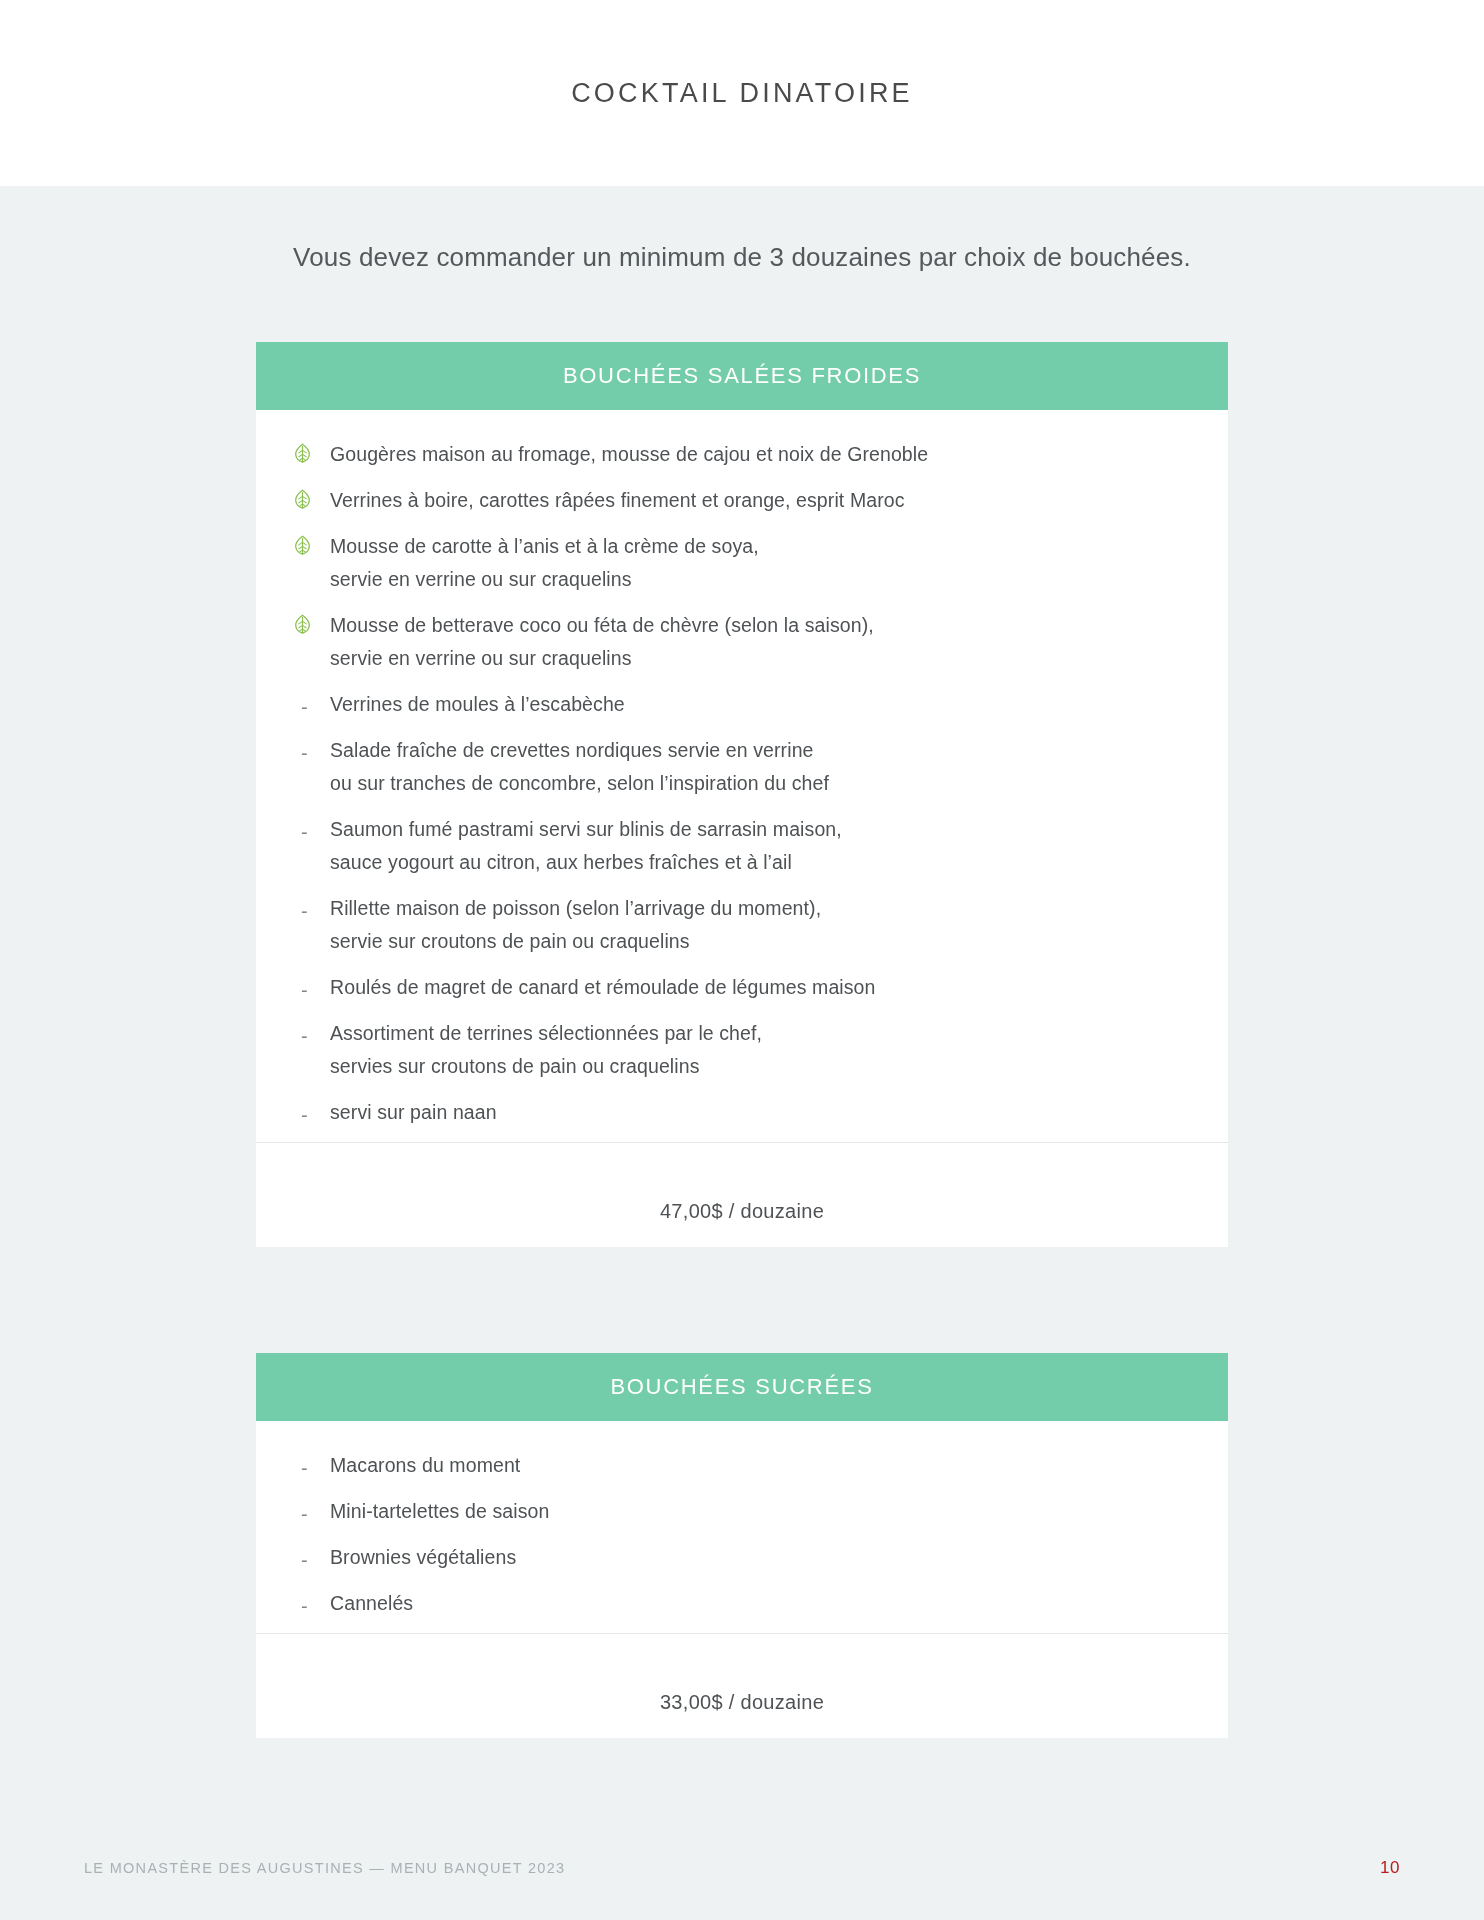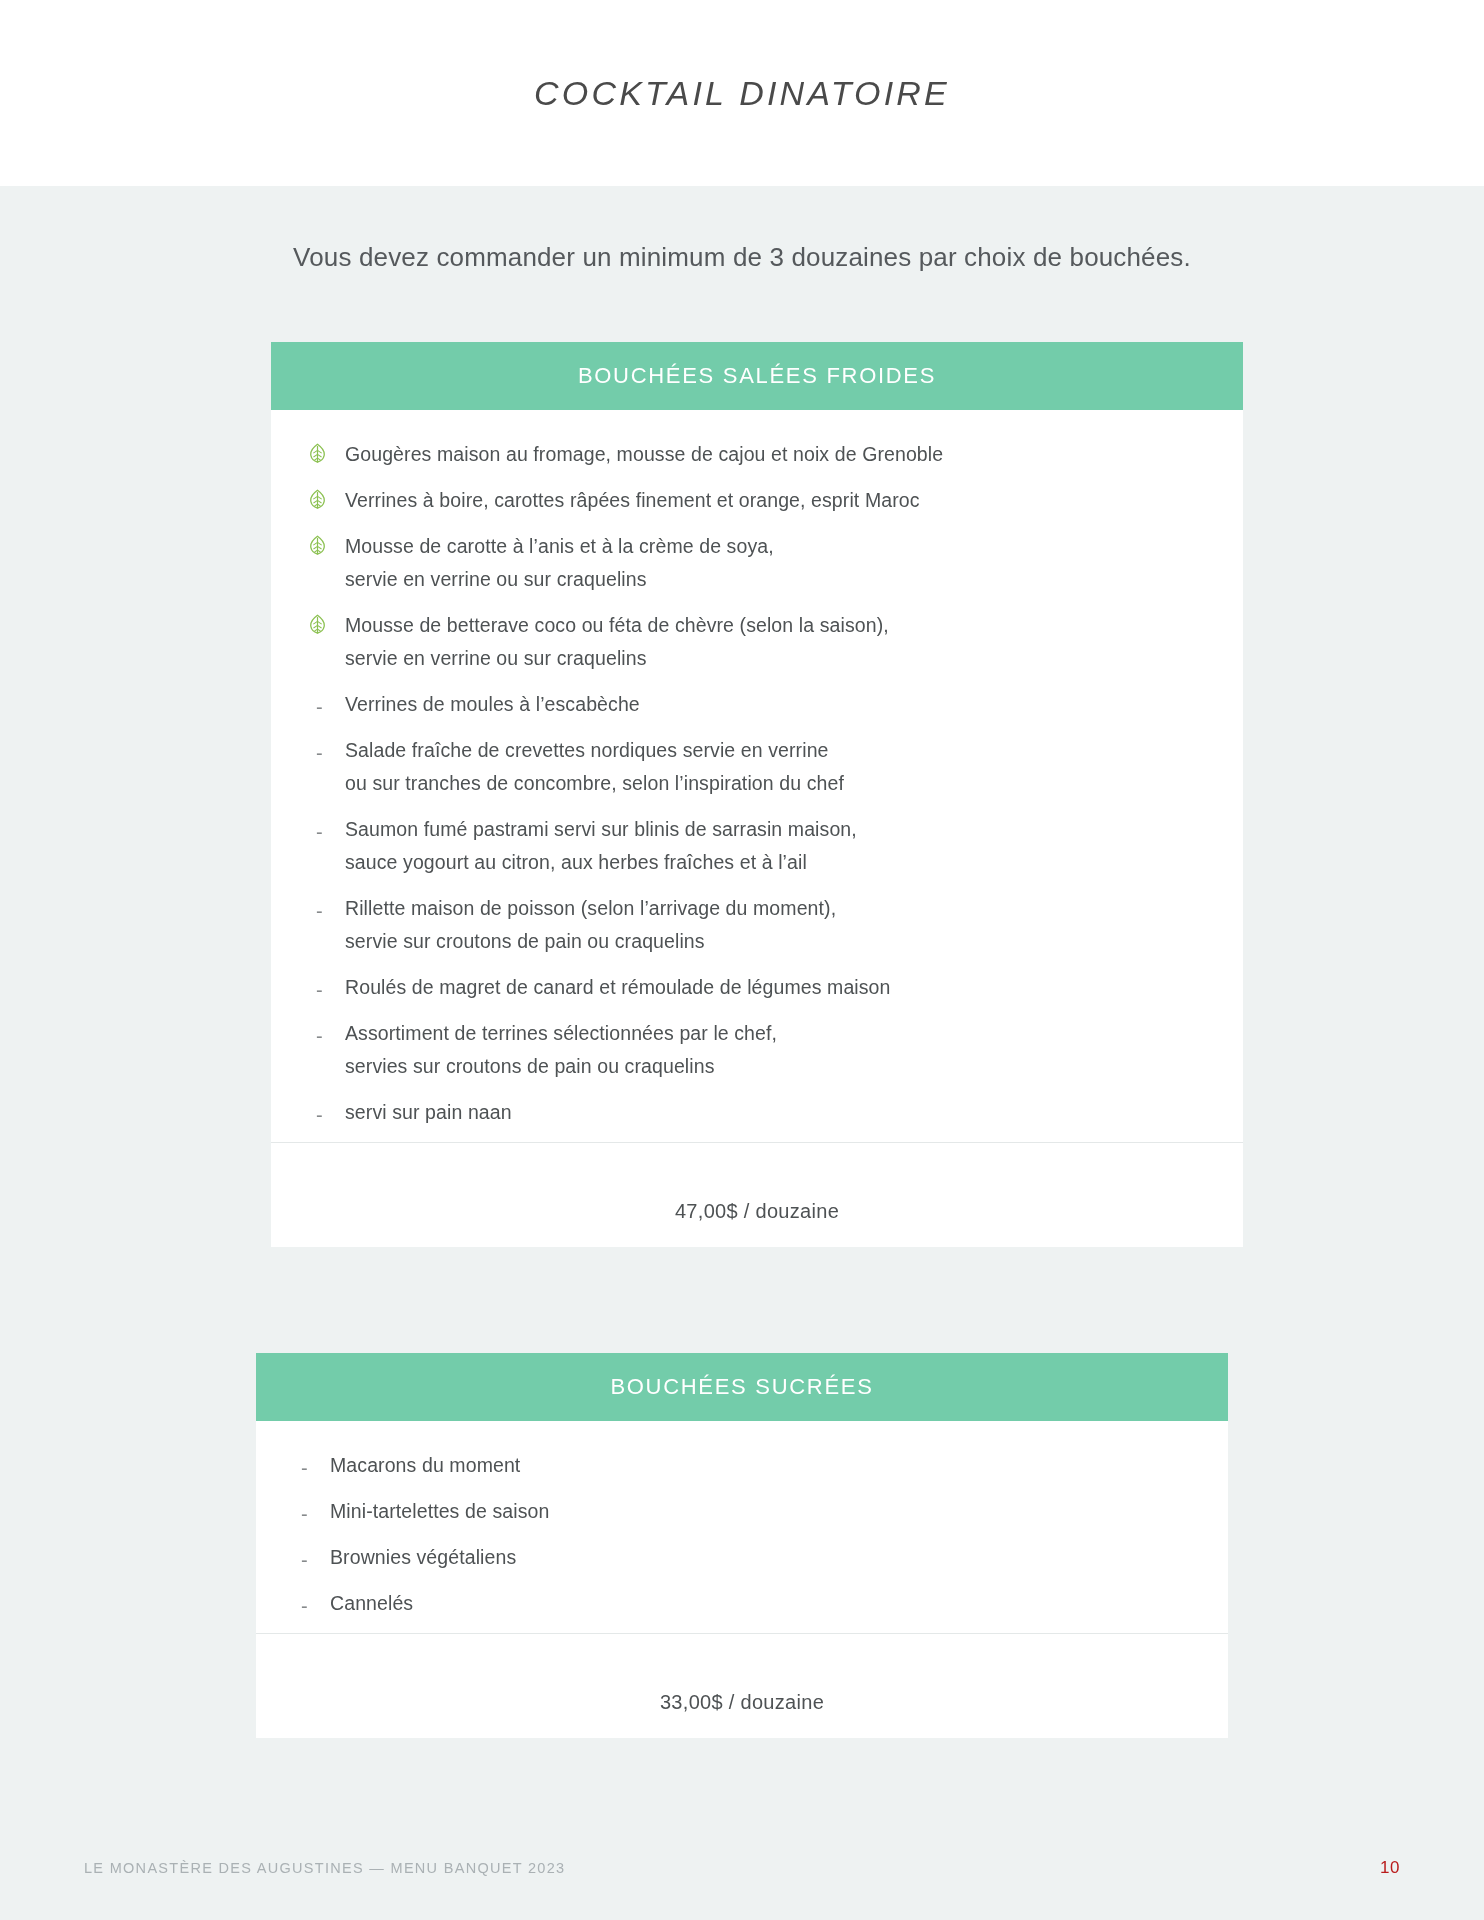--- a/index.html
+++ b/index.html
@@ -25,48 +25,47 @@
     top: 0;
     left: 0;
     width: 1484px;
     height: 186px;
     background: #ffffff;
     display: flex;
     align-items: center;
     justify-content: center;
   }
   .doc-title {
-    font-size: 34px;
+    font-size: 27px;
     letter-spacing: 3.2px;
     color: #4a4a4a;
     font-weight: 400;
     text-align: center;
     white-space: nowrap;
-    font-style: italic;
   }
   
   .intro-note {
     position: absolute;
     top: 242px;
     left: 0;
     width: 1484px;
     text-align: center;
     font-size: 26px;
     color: #55595c;
     letter-spacing: 0.15px;
   }
   
   .card {
     position: absolute;
     left: 256px;
     width: 972px;
     background: #ffffff;
     box-sizing: border-box;
   }
-  #card-savoury { top: 342px; margin-left: 15px; }
+  #card-savoury { top: 342px; }
   #card-sweet  { top: 1353px; }
 
   .card-header {
     background: #73ccaa;
     height: 68px;
     display: flex;
     align-items: center;
     justify-content: center;
   }
   .card-header-text {

